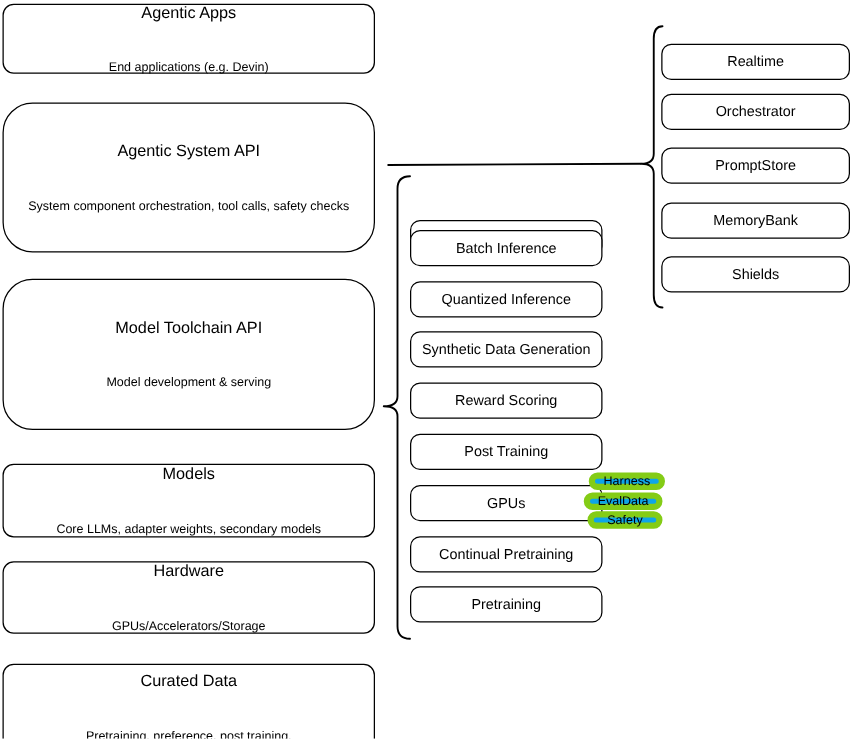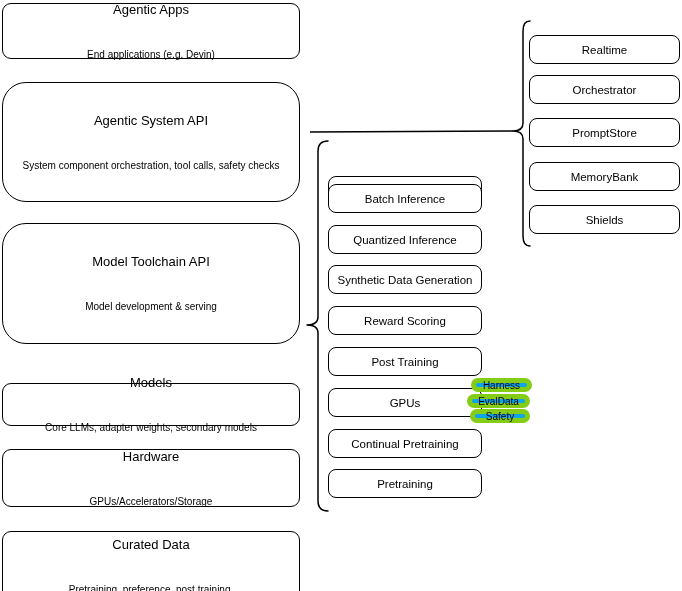--- a/index.html
+++ b/index.html
@@ -35,21 +35,21 @@
     gap: 28px;
   }
   .box .title { font-size: 13px; line-height: 15px; }
   .box .subtitle { font-size: 10px; line-height: 12px; margin-top: 4px; }
 
   
   .left-box { left: 2px; width: 298px; border-radius: 9px; }
   #box-agentic-apps       { top: 3px;   height: 56px; }
   #box-agentic-system-api { top: 82px;  height: 120px; border-radius: 24px; }
   #box-model-toolchain-api{ top: 223px; height: 121px; border-radius: 24px; }
-  #box-models             { top: 383px; height: 43px; }
+  #box-models             { top: 371px; height: 59px; }
   #box-hardware           { top: 449px; height: 58px; }
   #box-curated-data       { top: 531px; height: 70px; }
 
   
   .mid-box {
     left: 328px; width: 154px; height: 29px;
     border-radius: 8px;
     font-size: 11.5px;
   }
   .mb-1 { top: 144px; margin-top: 32px; }

